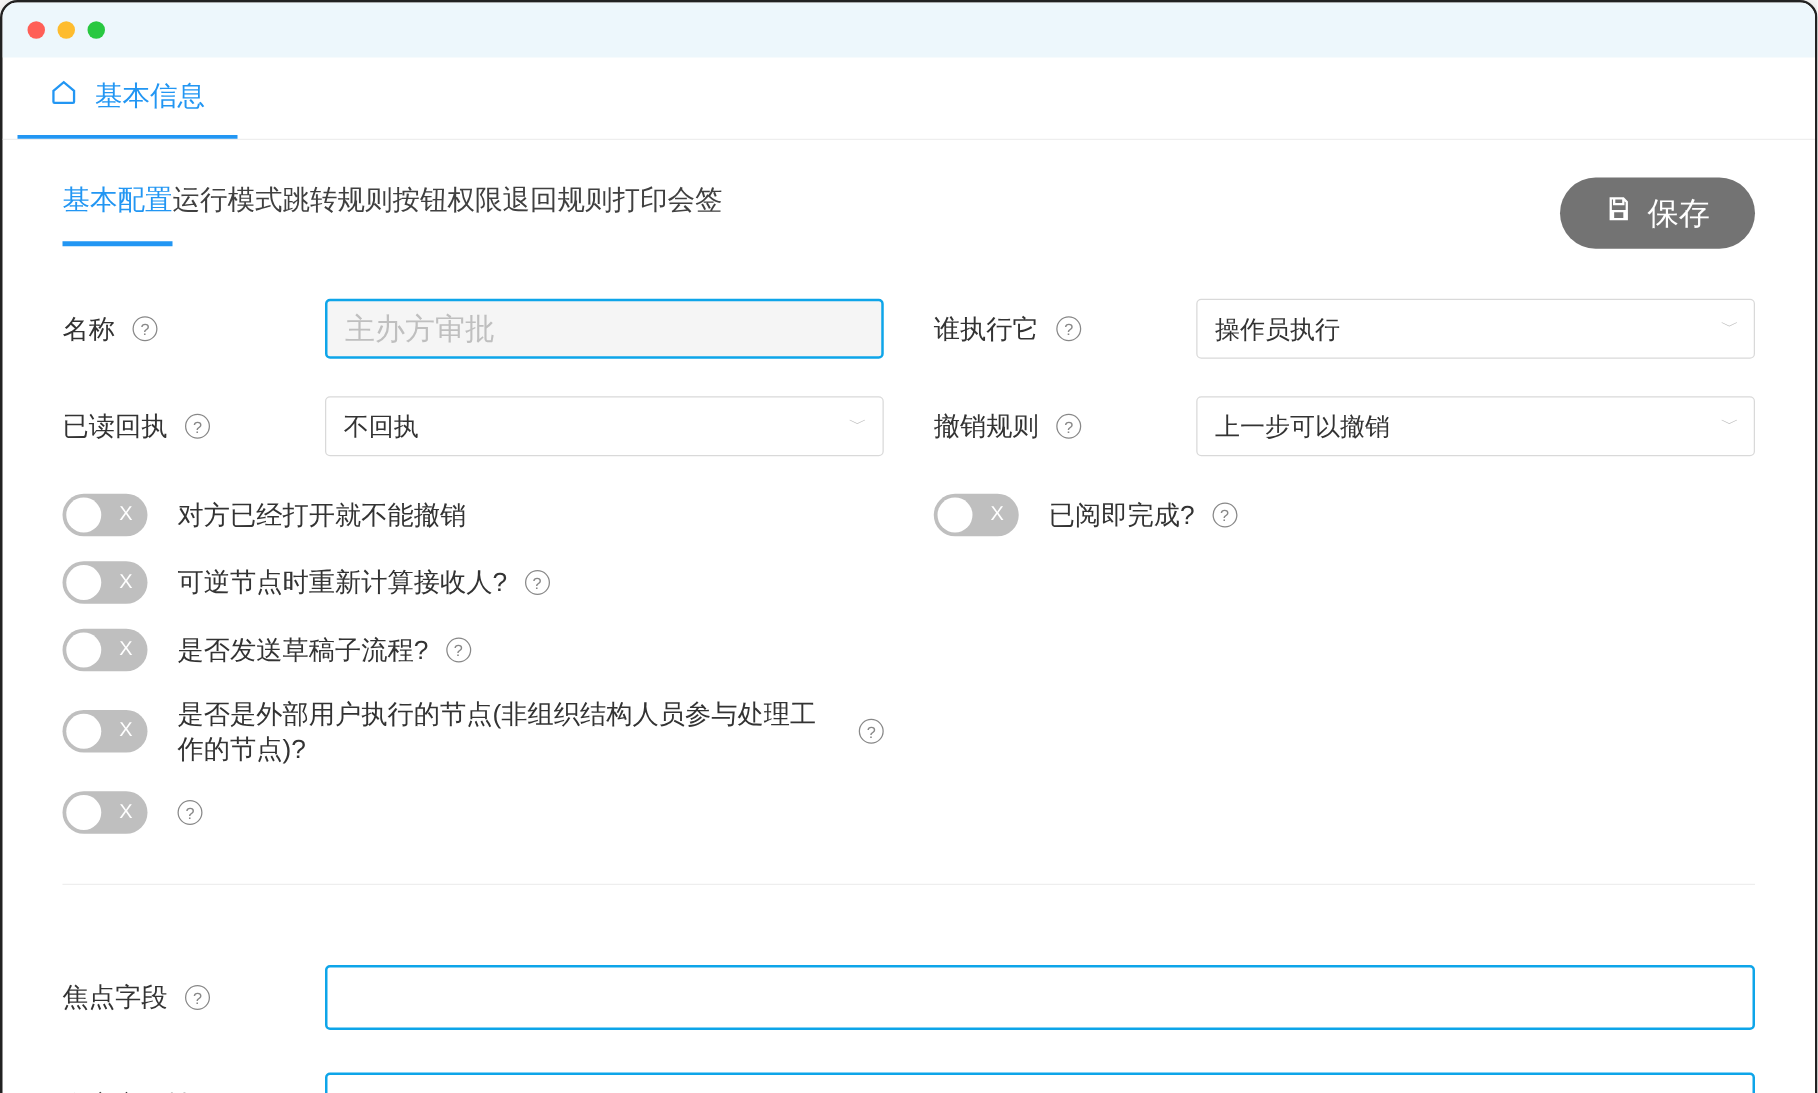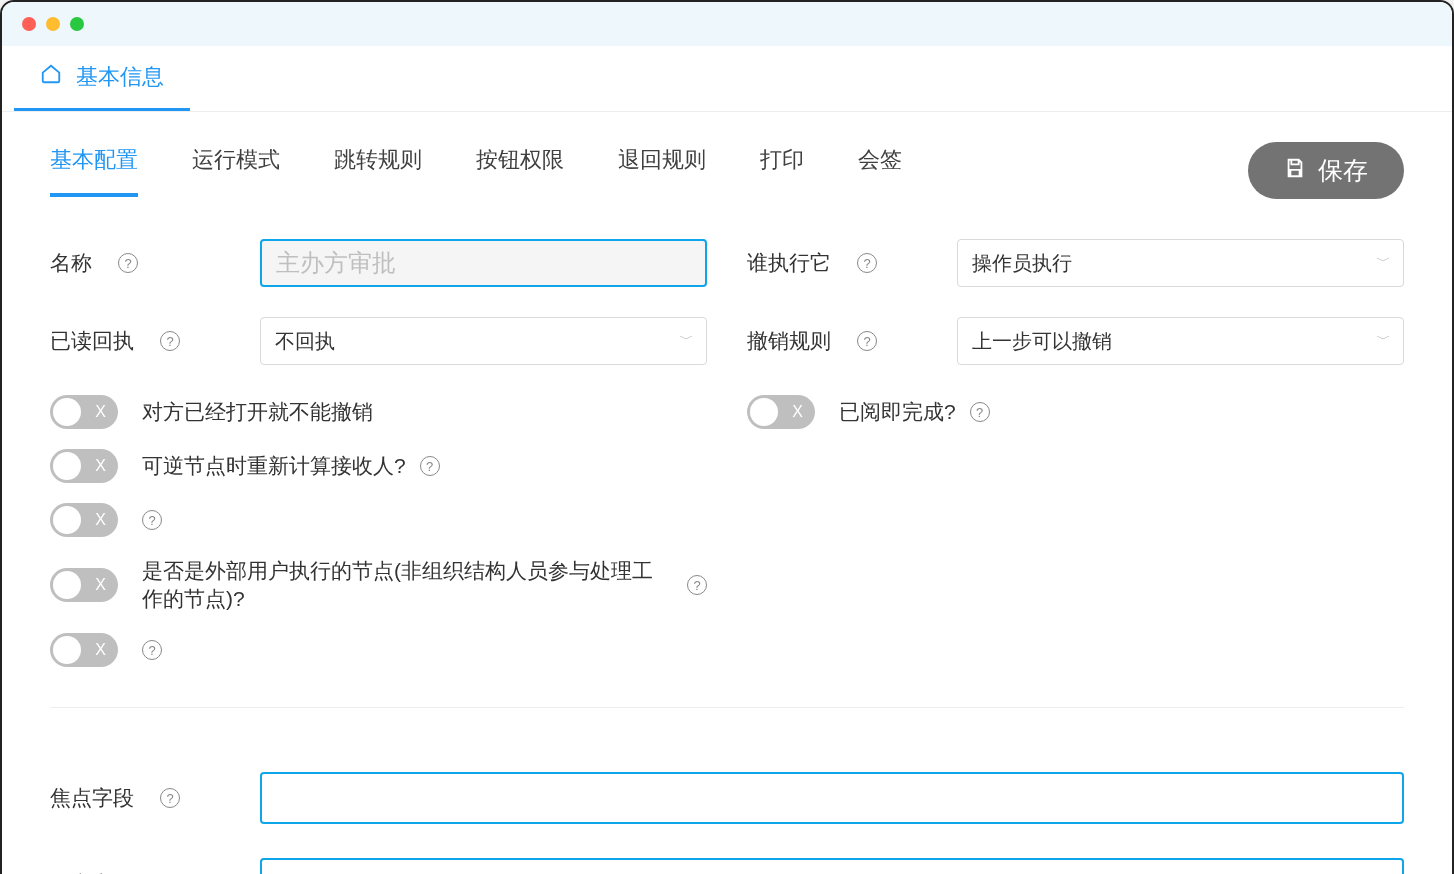--- a/index.html
+++ b/index.html
@@ -63,21 +63,20 @@
     }
 
     .sub-tabs-row {
       display: flex;
       align-items: center;
       justify-content: space-between;
       margin-bottom: 40px;
     }
     .sub-tabs {
       display: flex;
-      gap: 54px;
       align-items: center;
     }
     .sub-tab {
       font-size: 22px;
       color: #404040;
       padding-bottom: 18px;
       border-bottom: 4px solid transparent;
       cursor: pointer;
     }
     .sub-tab.active {
@@ -109,21 +108,21 @@
       display: flex;
       align-items: center;
     }
     .form-label {
       width: 210px;
       flex-shrink: 0;
       font-size: 21px;
       color: #333;
       display: flex;
       align-items: center;
-      gap: 26px;
+      gap: 14px;
     }
     .help-icon {
       width: 20px; height: 20px;
       border: 1.5px solid #888;
       border-radius: 50%;
       display: inline-flex;
       align-items: center;
       justify-content: center;
       font-size: 13px;
       color: #888;
@@ -347,20 +346,21 @@
               <span class="help-icon">?</span>
             </div>
           </div>
 
           <div class="toggle-row">
             <div class="toggle">
               <div class="knob"></div>
               <span class="off-mark">X</span>
             </div>
             <div class="toggle-label">
+              <span>是否发送草稿子流程?</span>
               <span class="help-icon">?</span>
             </div>
           </div>
 
           <div class="toggle-row">
             <div class="toggle">
               <div class="knob"></div>
               <span class="off-mark">X</span>
             </div>
             <div class="toggle-label">

